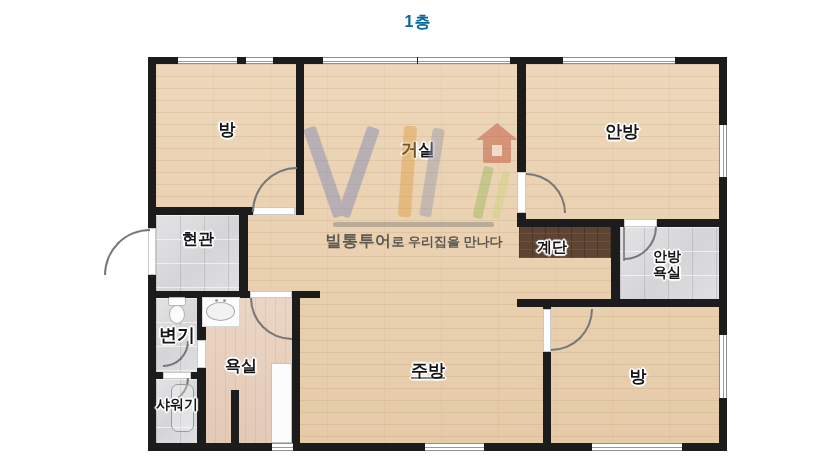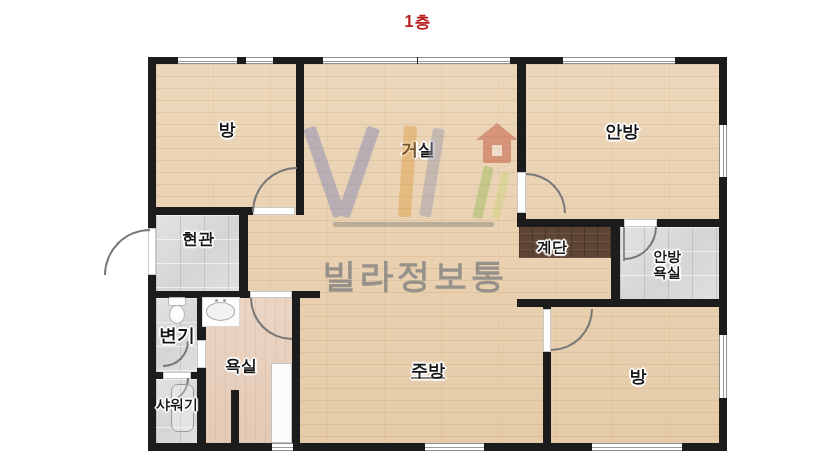--- a/index.html
+++ b/index.html
@@ -1,19 +1,19 @@
 <!DOCTYPE html>
 <html><head>
 <meta charset="utf-8">
 <style>
   html,body{margin:0;padding:0;background:#ffffff;}
   #canvas{position:relative;width:840px;height:472px;background:#ffffff;overflow:hidden;
           font-family:"Liberation Sans","DejaVu Sans",sans-serif;}
   #floor-title{position:absolute;left:418px;top:22px;transform:translate(-50%,-50%);
-    font-size:16px;font-weight:700;color:#b91c1c;letter-spacing:1px;}
+    font-size:16px;font-weight:700;color:#0369a1;letter-spacing:1px;}
   
   .floor{position:absolute;}
   .floor.wood{background-color:#e9d2b2;
     background-image:
       repeating-linear-gradient(180deg, rgba(166,120,72,0.15) 0 1px, transparent 1px 12px),
       repeating-linear-gradient(90deg, rgba(166,120,72,0.08) 0 1px, transparent 1px 57px),
       linear-gradient(180deg,#edd7ba,#e5cba8);}
   .floor.tile{background-color:#dcdcde;
     background-image:
       repeating-linear-gradient(180deg, rgba(255,255,255,0.55) 0 1px, transparent 1px 24px),
@@ -166,15 +166,15 @@
       <div class="wm-bar" style="left:426px;top:128px;width:12px;height:89px;background:#9b9bad;transform:rotate(9deg);"></div>
       <div class="wm-bar" style="left:478px;top:166px;width:10px;height:53px;background:#9fba5e;transform:rotate(13deg);"></div>
       <div class="wm-bar" style="left:497px;top:171px;width:8px;height:48px;background:#cdd380;transform:rotate(13deg);"></div>
       <div>
         <div class="wm-house-roof" style="left:476px;top:123px;"></div>
         <div class="wm-house-body" style="left:483px;top:139px;width:28px;height:24px;"></div>
         <div class="wm-house-win" style="left:492px;top:145px;width:10px;height:11px;"></div>
       </div>
     </div>
     <div id="wm-divider"></div>
-    <div id="wm-brand">빌라정보통</div>
+    <div id="wm-tagline"><b>빌통투어</b><span>로 우리집을 만나다</span></div>
   </div>
 </div>
 
 </body></html>

